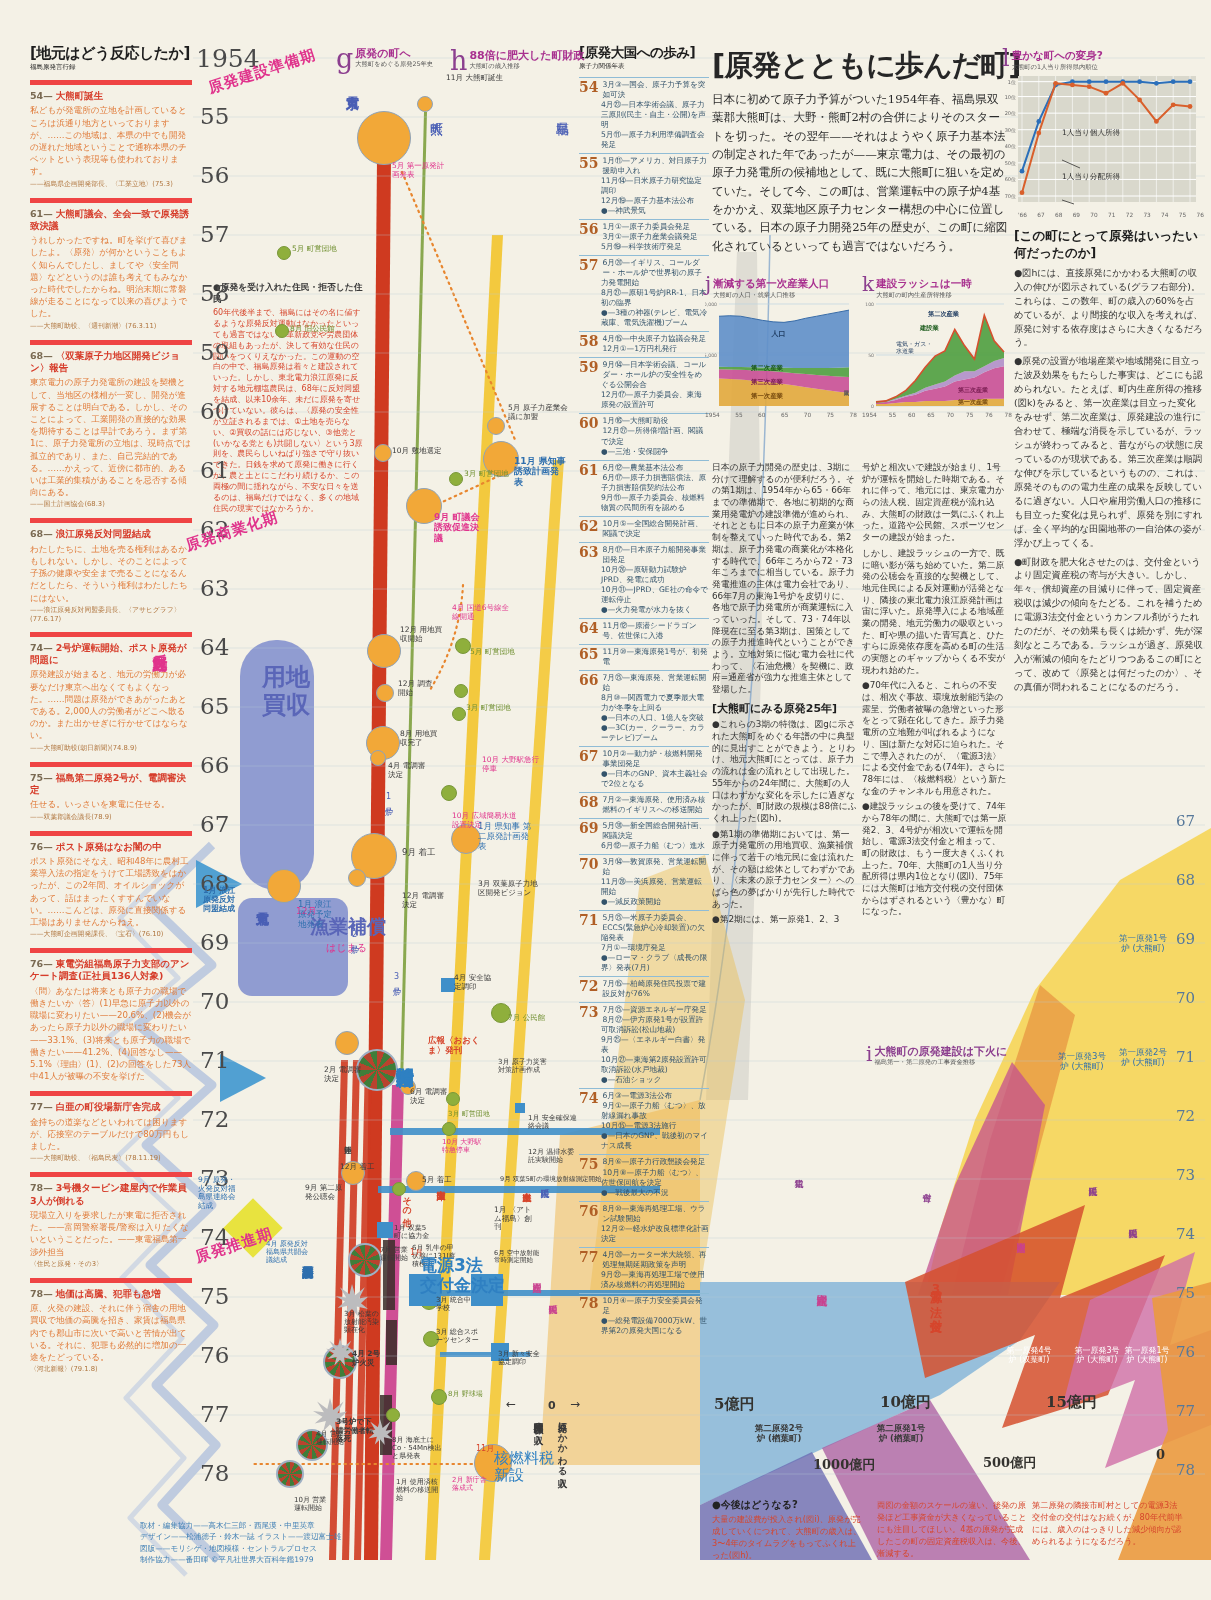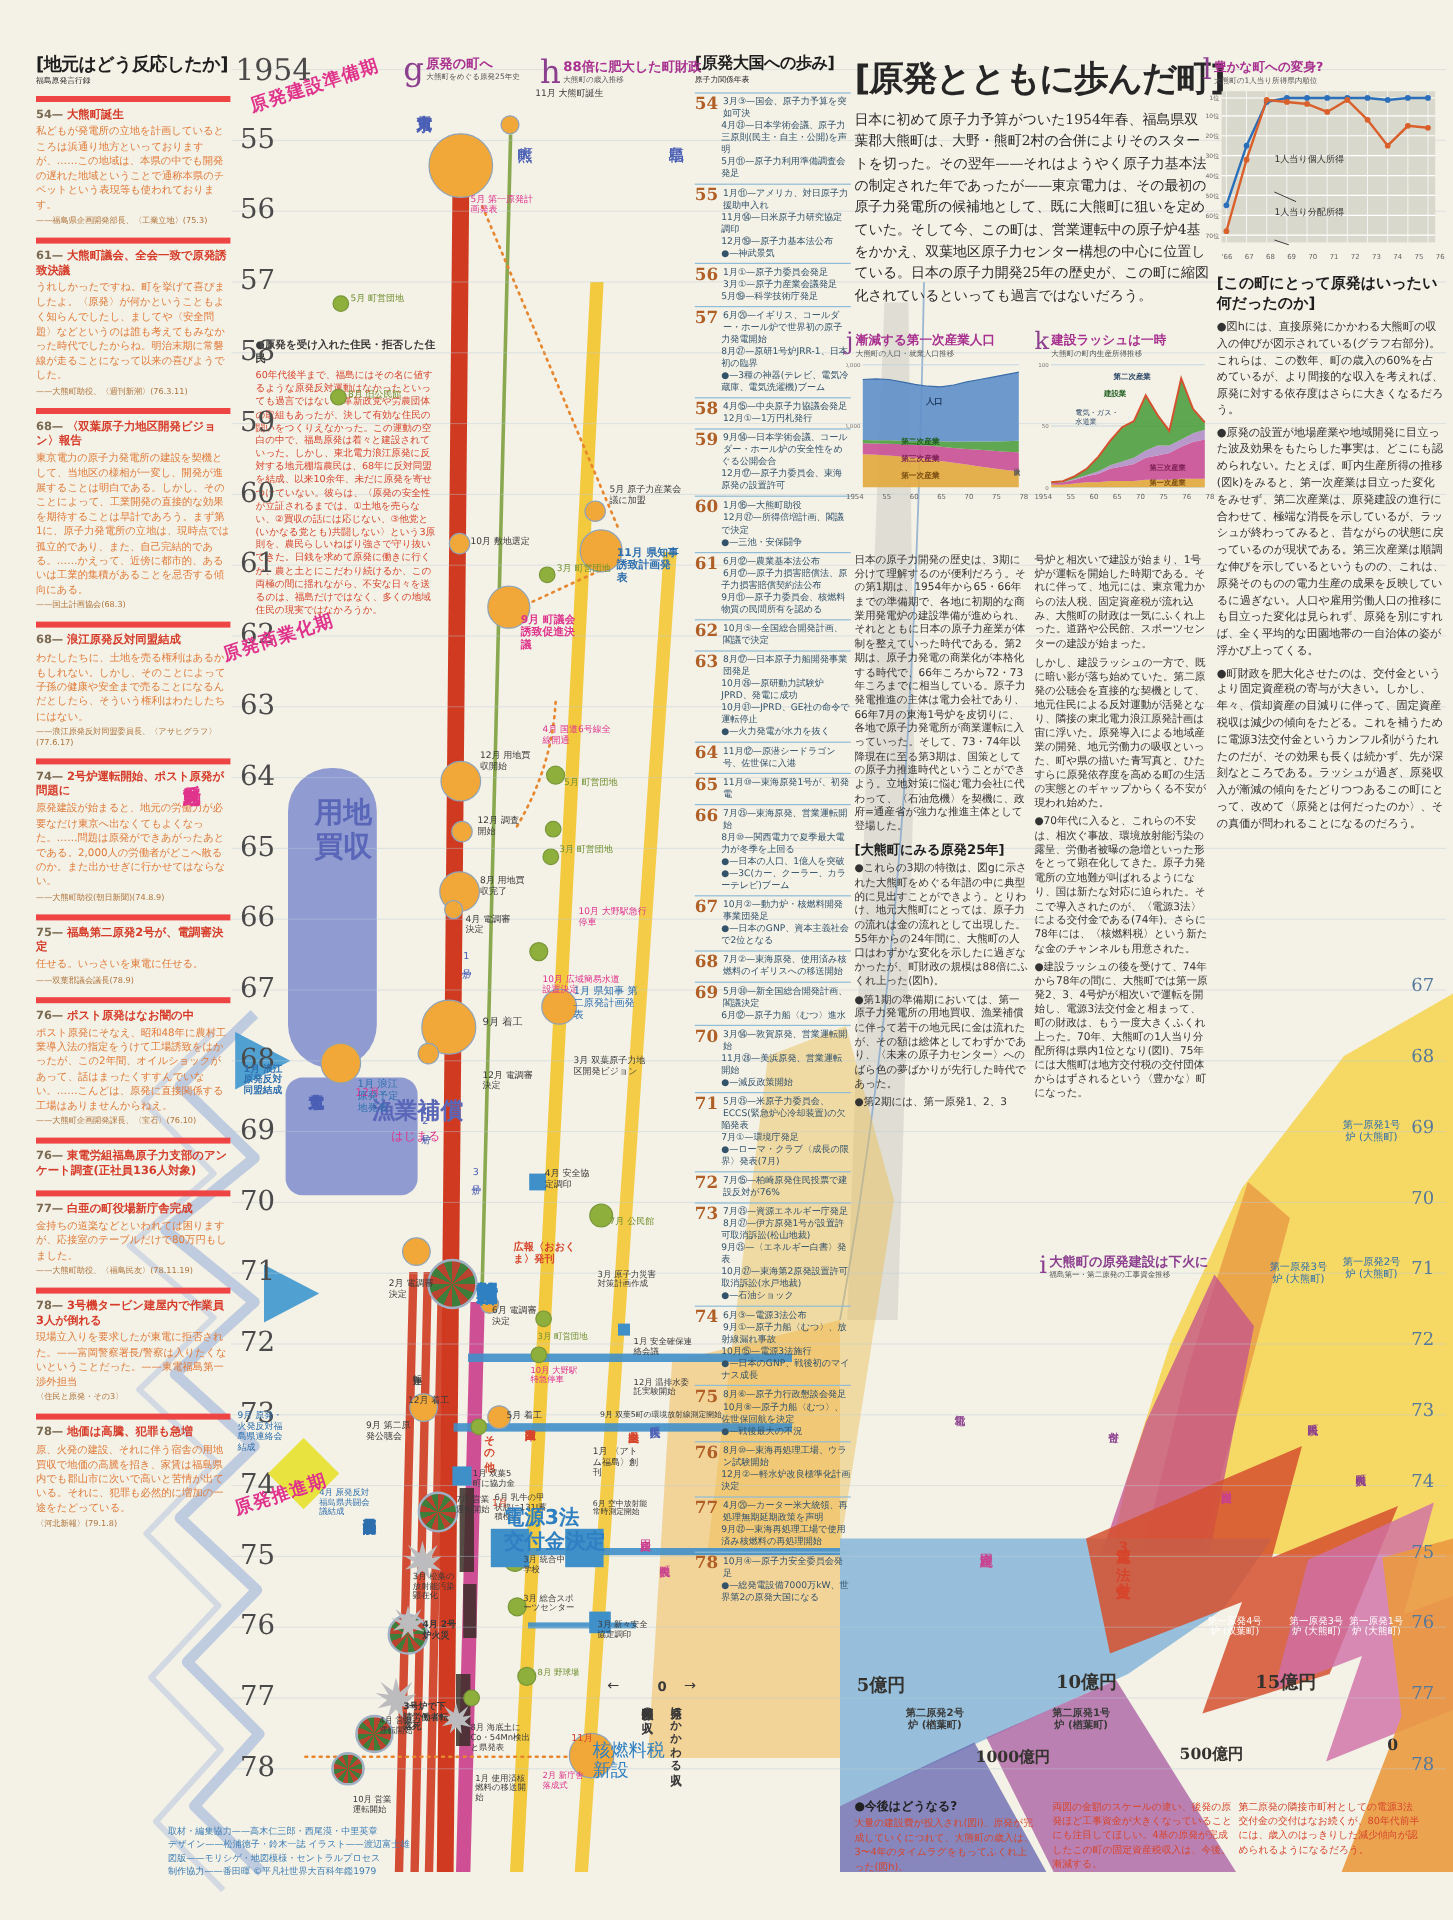--- a/index.html
+++ b/index.html
@@ -183,20 +183,21 @@
           <div class="lc-body">任せる。いっさいを東電に任せる。</div>
           <div class="lc-src">——双葉郡議会議長(78.9)</div>
         </div>
         <div class="lc-entry">
           <div class="lc-title"><span class="yr">76—</span>ポスト原発はなお闇の中</div>
           <div class="lc-body">ポスト原発にそなえ、昭和48年に農村工業導入法の指定をうけて工場誘致をはかったが、この2年間、オイルショックがあって、話はまったくすすんでいない。……こんどは、原発に直接関係する工場はありませんからねえ。</div>
           <div class="lc-src">——大熊町企画開発課長、〈宝石〉(76.10)</div>
         </div>
         <div class="lc-entry">
           <div class="lc-title"><span class="yr">76—</span>東電労組福島原子力支部のアンケート調査(正社員136人対象)</div>
+          <div class="lc-body">〈問〉あなたは将来とも原子力の職場で働きたいか〈答〉(1)早急に原子力以外の職場に変わりたい——20.6%、(2)機会があったら原子力以外の職場に変わりたい——33.1%、(3)将来とも原子力の職場で働きたい——41.2%、(4)回答なし——5.1%〈理由〉(1)、(2)の回答をした73人中41人が被曝の不安を挙げた</div>
         </div>
         <div class="lc-entry">
           <div class="lc-title"><span class="yr">77—</span>白亜の町役場新庁舎完成</div>
           <div class="lc-body">金持ちの道楽などといわれては困りますが、応接室のテーブルだけで80万円もしました。</div>
           <div class="lc-src">——大熊町助役、〈福島民友〉(78.11.19)</div>
         </div>
         <div class="lc-entry">
           <div class="lc-title"><span class="yr">78—</span>3号機タービン建屋内で作業員3人が倒れる</div>
           <div class="lc-body">現場立入りを要求したが東電に拒否された。——富岡警察署長/警察は入りたくないということだった。——東電福島第一渉外担当</div>
           <div class="lc-src">〈住民と原発・その3〉</div>

